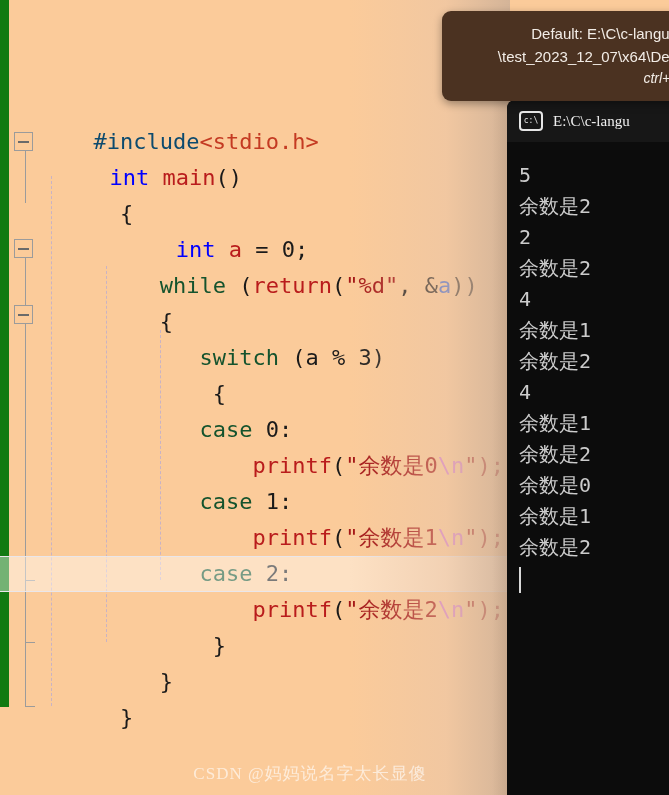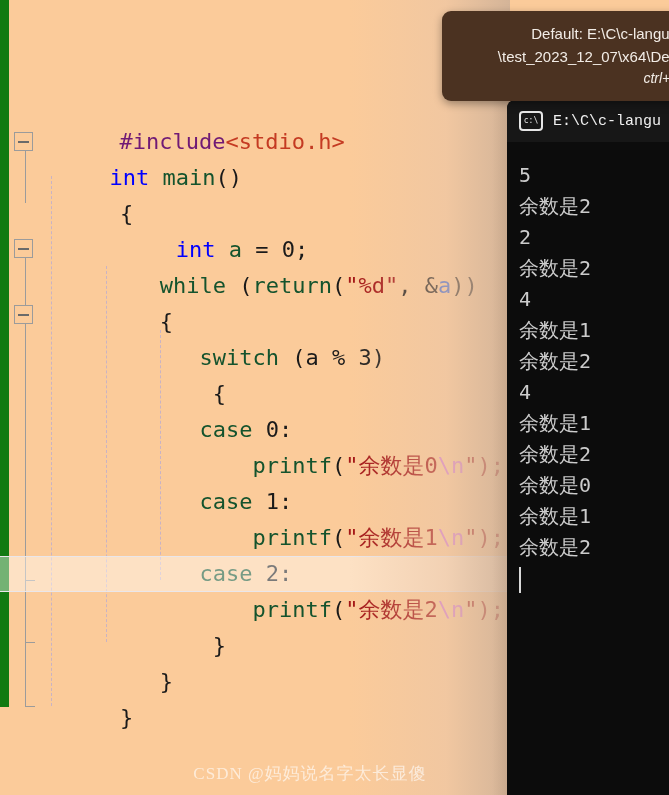--- a/index.html
+++ b/index.html
@@ -14,25 +14,25 @@
   #code-area{position:absolute;left:0;top:88px;width:520px;}
   .code-line{
     position:relative;height:36px;line-height:36px;white-space:pre;
     font-family:"DejaVu Sans Mono",monospace;font-size:22px;color:#1a1a1a;
     padding-left:14px;
   }
   .code-line.hl{background:rgba(255,255,255,0.42);
     box-shadow:inset 0 1px 0 #e9e6ea, inset 0 -1px 0 #e9e6ea;}
   .kw{color:#0000ff;margin-left:16px;}
   .kw2{color:#14532d;}
-  .pre{color:#701a75;margin-left:26px;}
+  .pre{color:#0c4a6e;}
   .str{color:#a31515;}
   .esc{color:#d678d6;}
   .inc{color:#c43a22;}
-  .fn{color:#14532d;}
+  .fn{color:#b91c1c;}
   .var{color:#2b5fd9;}
   .plain{color:#1a1a1a;}
   
   .fold-line{position:absolute;width:1px;background:#9b9b9b;left:25px;}
   .fold-box{position:absolute;left:14px;width:19px;height:19px;border:1px solid #9b9b9b;
     background:#fbcb9a;box-sizing:border-box;}
   .fold-box:after{content:"";position:absolute;left:3px;top:8px;width:11px;height:2px;background:#6a6a6a;}
   .fold-end{position:absolute;left:25px;width:10px;height:1px;background:#9b9b9b;}
   .guide{position:absolute;width:0;border-left:1px dashed #c9b3c4;}
   
@@ -54,21 +54,21 @@
   #console-shadow{position:absolute;left:492px;top:100px;width:177px;height:695px;
     background:linear-gradient(to right,rgba(0,0,0,0.0) 0%,rgba(60,40,25,0.55) 55%,rgba(30,20,12,0.8) 100%);}
   #console{position:absolute;left:507px;top:100px;width:162px;height:695px;
     background:#0c0c0c;border-top-left-radius:8px;overflow:hidden;}
   #console-titlebar{height:42px;display:flex;align-items:center;padding-left:12px;gap:10px;
     background:#171717;border-top-left-radius:8px;}
   #console-icon{width:24px;height:20px;border:2px solid #e6e6e6;border-radius:4px;
     box-sizing:border-box;position:relative;flex:0 0 auto;
     display:flex;align-items:center;justify-content:center;}
   #console-icon .cglyph{font-family:"DejaVu Sans Mono",monospace;font-size:8px;color:#e6e6e6;line-height:1;}
-  #console-title{font-family:Liberation Mono, monospace;font-size:15px;color:#f0f0f0;
+  #console-title{font-family:Liberation Serif, serif;font-size:15px;color:#f0f0f0;
     white-space:nowrap;}
   #console-body{padding:18px 0 0 12px;}
   .out-line{font-family:"DejaVu Sans Mono",monospace;font-size:20px;color:#cccccc;
     line-height:31px;white-space:nowrap;}
   #caret{width:2px;height:26px;background:#d8d8d8;margin-top:4px;}
   
   #watermark{position:absolute;left:0;top:762px;width:620px;text-align:center;
     font-family:Liberation Serif, serif;font-size:17px;color:rgba(255,255,255,0.62);
     letter-spacing:1px;pointer-events:none;}
 </style>

